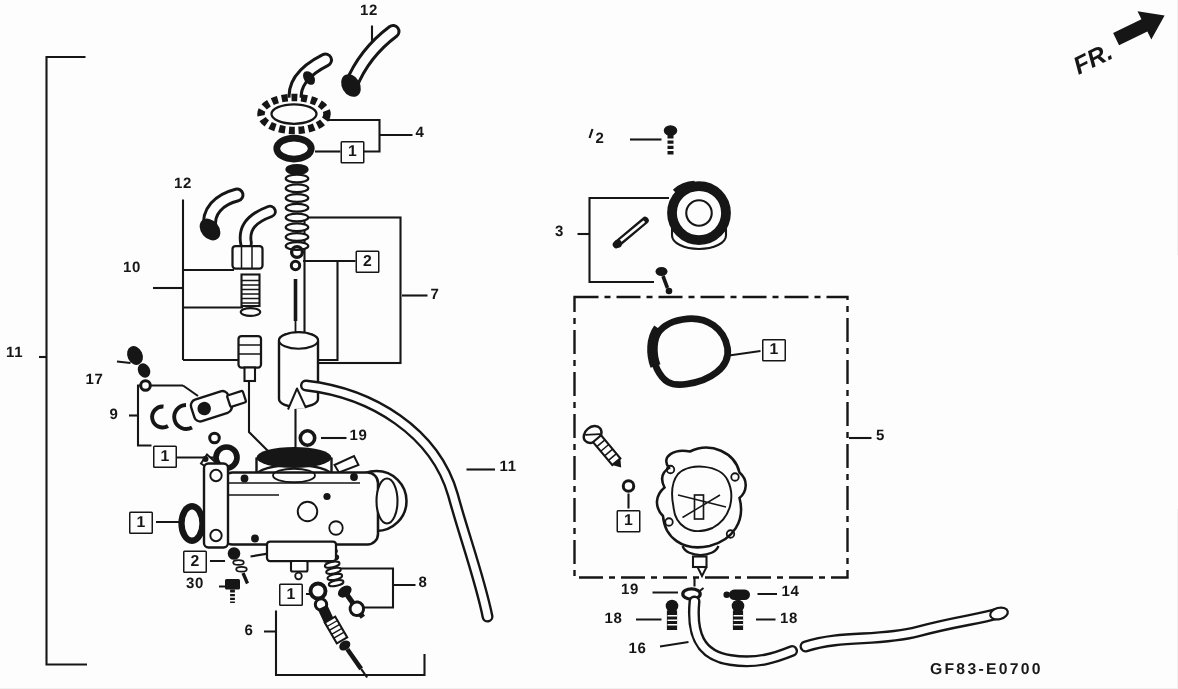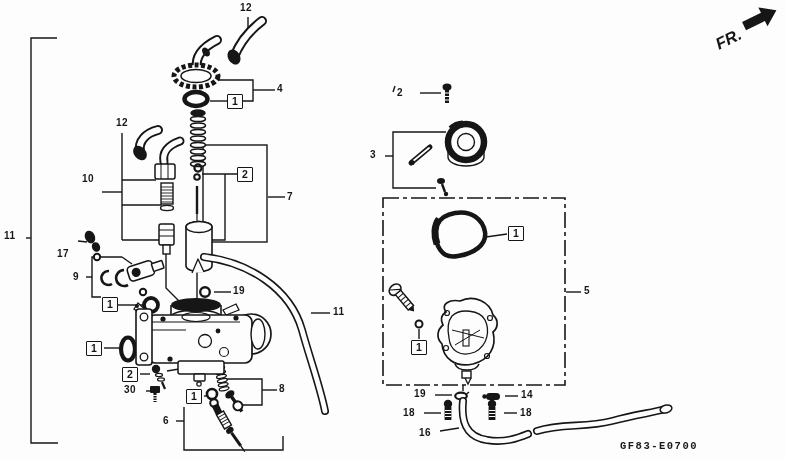--- a/index.html
+++ b/index.html
@@ -3,21 +3,21 @@
 <meta charset="utf-8">
 <style>
   html,body{margin:0;padding:0;background:#e8e8e8;}
   #stage{position:relative;width:785px;height:459px;background:#fdfdfd;overflow:hidden;
          font-family:"Liberation Sans",sans-serif;}
   #art{position:absolute;left:0;top:0;}
   .lbl{position:absolute;font-weight:bold;font-size:10px;color:#161616;
        letter-spacing:.5px;line-height:14px;white-space:nowrap;}
   .lbl.boxed{width:14px;height:13px;border:1.7px solid #161616;border-radius:1px;
        font-size:10.5px;line-height:13px;text-align:center;letter-spacing:0;background:#fdfdfd;}
-  .code{position:absolute;left:620px;top:440px;font-family:Liberation Mono, monospace;
+  .code{position:absolute;left:620px;top:440px;font-family:Liberation Sans, sans-serif;
        font-weight:bold;font-size:10.5px;letter-spacing:1.5px;color:#1a1a1a;}
 </style>
 </head>
 <body>
 
 <div id="stage">
 
 <svg id="art" width="785" height="459" viewBox="0 0 785 459">
 
   <g stroke="#161616" stroke-width="1.4" fill="none">

